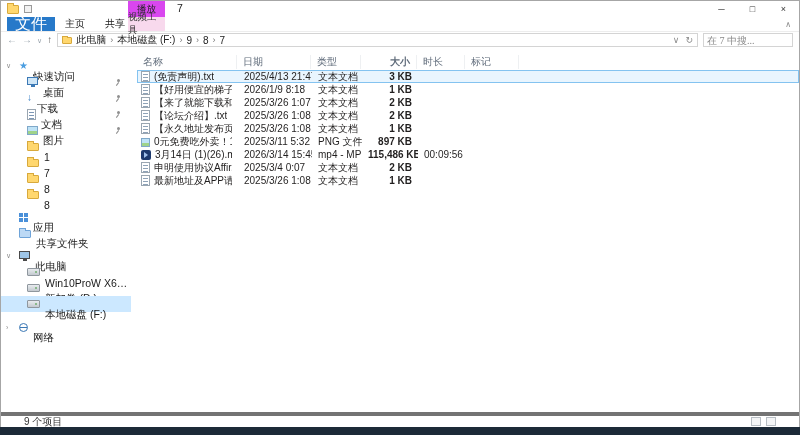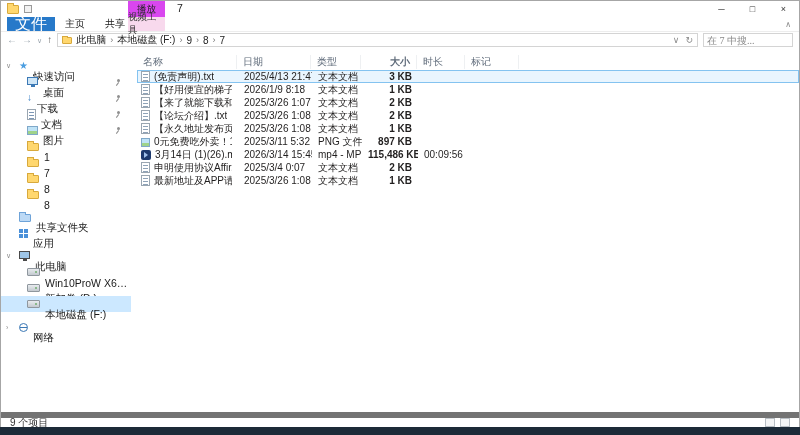--- a/index.html
+++ b/index.html
@@ -91,21 +91,21 @@
   .ficon.txt { background:#fff; border:1px solid #9aa6b1; position:relative; }
   .ficon.txt::before { content:""; position:absolute; left:1px; right:1px; top:2px; height:7px;
     background:repeating-linear-gradient(to bottom,#8fa3b8 0 1px,transparent 1px 3px); }
   .ficon.png { height:9px; margin-top:1px; border:1px solid #7fa8c9; background:linear-gradient(to bottom,#bfe3f7 55%,#9fd38a 45%); }
   .ficon.vid { width:10px; height:10px; margin-top:1px; background:#1d3a6e; border-radius:2px; position:relative; }
   .ficon.vid::after { content:""; position:absolute; left:3px; top:2px; width:0; height:0;
     border-left:4px solid #9fc0ea; border-top:3px solid transparent; border-bottom:3px solid transparent; }
   .name-text { overflow:hidden; white-space:nowrap; }
 
   
-  .statusbar { height:15px; border-top:6px solid #737373; display:flex; align-items:center; padding:0 9px; font-size:10px; color:#333; flex:0 0 auto; }
+  .statusbar { height:15px; border-top:4px solid #737373; display:flex; align-items:center; padding:0 23px; font-size:10px; color:#333; flex:0 0 auto; }
   .view-btns { margin-left:auto; display:flex; gap:5px; }
   .view-btn { width:10px; height:9px; border:1px solid #b8bec4; background:#f4f5f6; }
   .taskbar { height:8px; background:#1c2a38; width:800px; }
 </style>
 </head>
 <body>
 
 <div class="window">
 
   <div class="titlebar">
@@ -196,26 +196,26 @@
         <span class="side-label">8</span>
       </div>
       <div class="side-item lvl1">
         <span class="icn icn-folder"></span>
         <span class="side-label">8</span>
       </div>
 
       <div class="side-gap"></div>
 
       <div class="side-item">
+        <span class="icn icn-apps"></span>
+        <span class="side-label">应用</span>
+      </div>
+      <div class="side-item">
         <span class="icn icn-folder blue"></span>
         <span class="side-label">共享文件夹</span>
-      </div>
-      <div class="side-item">
-        <span class="icn icn-apps"></span>
-        <span class="side-label">应用</span>
       </div>
 
       <div class="side-gap"></div>
 
       <div class="side-item">
         <span class="chev">∨</span>
         <span class="icn icn-monitor dark"></span>
         <span class="side-label">此电脑</span>
       </div>
       <div class="side-item lvl1">

